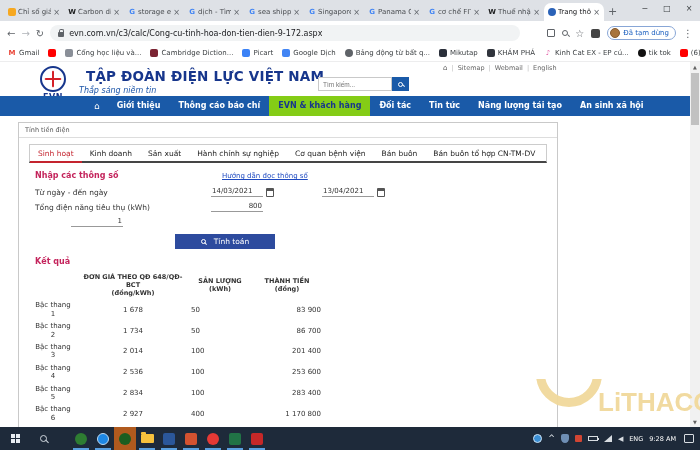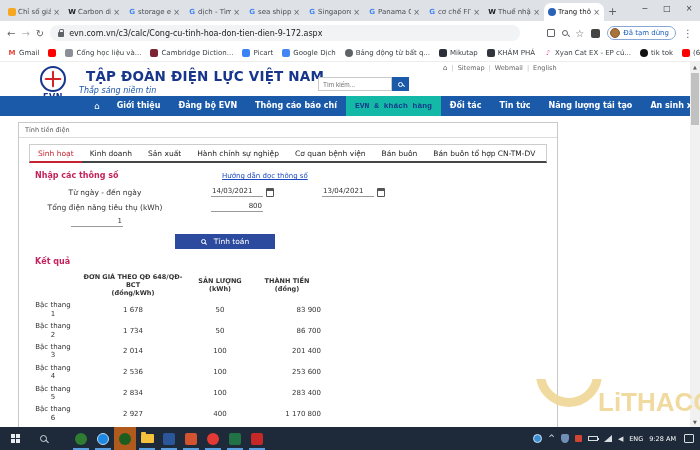--- a/index.html
+++ b/index.html
@@ -57,49 +57,49 @@
   .org-name { position:absolute; left:86px; top:6px; font-size:13.5px; font-weight:bold; color:#17368c; letter-spacing:0.2px; }
   .slogan { position:absolute; left:79px; top:24px; font-size:8px; font-style:italic; color:#1a54a8; }
   .hsearch { position:absolute; left:318px; top:15px; display:flex; height:14px; }
   .hsearch input { width:74px; height:14px; border:1px solid #c9c9c9; font-size:6.5px; padding:0 4px; color:#333; outline:none; }
   .hsearch .sbtn { width:17px; height:14px; background:#1a5aa8; display:flex; align-items:center; justify-content:center; }
   .lens-w { width:5px; height:5px; border:1.3px solid #fff; border-radius:50%; position:relative; }
   .lens-w::after { content:""; position:absolute; width:3px; height:1.3px; background:#fff; transform:rotate(45deg); right:-2.5px; bottom:-1px; }
 
   .navbar { position:absolute; top:34px; left:0; width:690px; height:20px; background:#1a5aa8; display:flex; align-items:stretch; padding-left:86px; }
   .nav-item { font-size:8px; font-weight:bold; color:#fff; line-height:20px; padding:0 9px; white-space:nowrap; }
-  .nav-item.active { background:#14b8a6; color:#17368c;font-family:Liberation Mono, monospace; }
+  .nav-item.active { background:#84cc16; color:#17368c; }
   .nav-home { color:#fff; font-size:9px; line-height:20px; padding:0 8px; }
 
   .content { position:absolute; top:60px; left:18px; width:540px; }
   .panel { border:1px solid #c9c9c9; background:#fff; }
   .panel-head { font-size:6.5px; color:#555; padding:3px 6px; border-bottom:1px solid #ddd; }
   .panel-body { padding:6px 10px 8px; }
   .ctabs { border:1px solid #ccc; border-bottom:2px solid #454545; display:flex; }
   .ctab { font-size:7.5px; color:#222; padding:4px 8px 3px; white-space:nowrap; }
   .ctab.active { color:#c4242e; border-bottom:2px solid #c4242e; margin-bottom:-2px; }
 
   .sec-title { font-size:8px; font-weight:bold; color:#c4245c; margin:8px 0 5px 6px; }
   .params-row { display:flex; align-items:baseline; }
   .params-row .sec-title { width:140px; flex:none; margin-bottom:2px; }
   .guide-link { font-size:7px; color:#1d49c0; text-decoration:underline;margin-left:47px; }
   .frow { display:flex; align-items:center; margin:5px 0 5px 6px; }
-  .flabel { width:140px; flex:none; font-size:7.5px; color:#333;text-align:center; }
+  .flabel { width:140px; flex:none; font-size:7.5px; color:#333; }
   .uinput { width:52px; border:none; border-bottom:1px solid #999; font-size:7px; color:#333; padding:0 1px 1px; background:transparent; outline:none; font-family:inherit;margin-left:36px; }
   .uinput.num { text-align:right; }
   .cal { width:8px; height:9px; border:1px solid #555; border-top:3px solid #555; border-radius:1px; margin-left:3px; flex:none; }
   .dgap { width:12px; }
   .calc-btn { margin:7px 0 2px 146px; width:100px; height:15px; background:#2d4b9e; border:none; color:#fff; font-size:7.5px; display:flex; align-items:center; justify-content:center; gap:8px; font-family:inherit; }
 
   table.rt { border-collapse:collapse; margin:4px 0 0 0; }
   .rt th, .rt td { font-size:6.5px; color:#333; padding:2px 2px; vertical-align:middle; }
   .rt th { font-weight:bold; text-align:center; line-height:1.25; }
   .c-tier { width:48px; text-align:center; line-height:1.2; }
   .c-price { width:112px; text-align:center; }
-  .c-qty { width:62px; text-align:center; }
+  .c-qty { width:62px; }
   .c-amt { width:78px; text-align:right; padding-right:8px !important; }
   .rt td { font-size:7px; }
   .rt tbody tr { height:15px; }
 
   
   .pscroll { position:absolute; top:62px; left:690px; width:10px; height:365px; background:#f1f1f1; }
   .pscroll .arr { position:absolute; left:0; width:10px; height:10px; font-size:5px; color:#606060; text-align:center; line-height:10px; }
   .pscroll .arr.up { top:0; }
   .pscroll .arr.down { bottom:0; }
   .pscroll .thumb { position:absolute; top:11px; left:1px; width:8px; height:52px; background:#c1c1c1; }
@@ -254,21 +254,21 @@
     <span class="bm">
         <span class="bmi" style="background:#2a2f3a"></span>
         <span>Mikutap</span>
       </span>
     <span class="bm">
         <span class="bmi" style="background:#30343c"></span>
         <span>KHÁM PHÁ</span>
       </span>
     <span class="bm">
         <span class="bmi" style="color:#e255a1">♪</span>
-        <span>Xyan Cat EX - EP cú...</span>
+        <span>Kinh Cat EX - EP cú...</span>
       </span>
     <span class="bm">
         <span class="bmi" style="background:#111;border-radius:50%"></span>
         <span>tik tok</span>
       </span>
     <span class="bm">
         <span class="bmi" style="background:#ff0000"></span>
         <span>(6) [Vietsub + Lyrics...</span>
       </span>
 
@@ -298,21 +298,20 @@
     <div class="hsearch">
       <input placeholder="Tìm kiếm..." style="">
       <span class="sbtn">
           <span class="lens-w"></span>
         </span>
     </div>
 
     <div class="navbar">
       <span class="nav-home">⌂</span>
       <span class="nav-item">Giới thiệu</span>
-      <span class="nav-item">Đảng bộ EVN</span>
       <span class="nav-item">Thông cáo báo chí</span>
       <span class="nav-item active">EVN &amp; khách hàng</span>
       <span class="nav-item">Đối tác</span>
       <span class="nav-item">Tin tức</span>
       <span class="nav-item">Năng lượng tái tạo</span>
       <span class="nav-item">An sinh xã hội</span>
     </div>
 
     <div class="content">
       <div class="panel">

